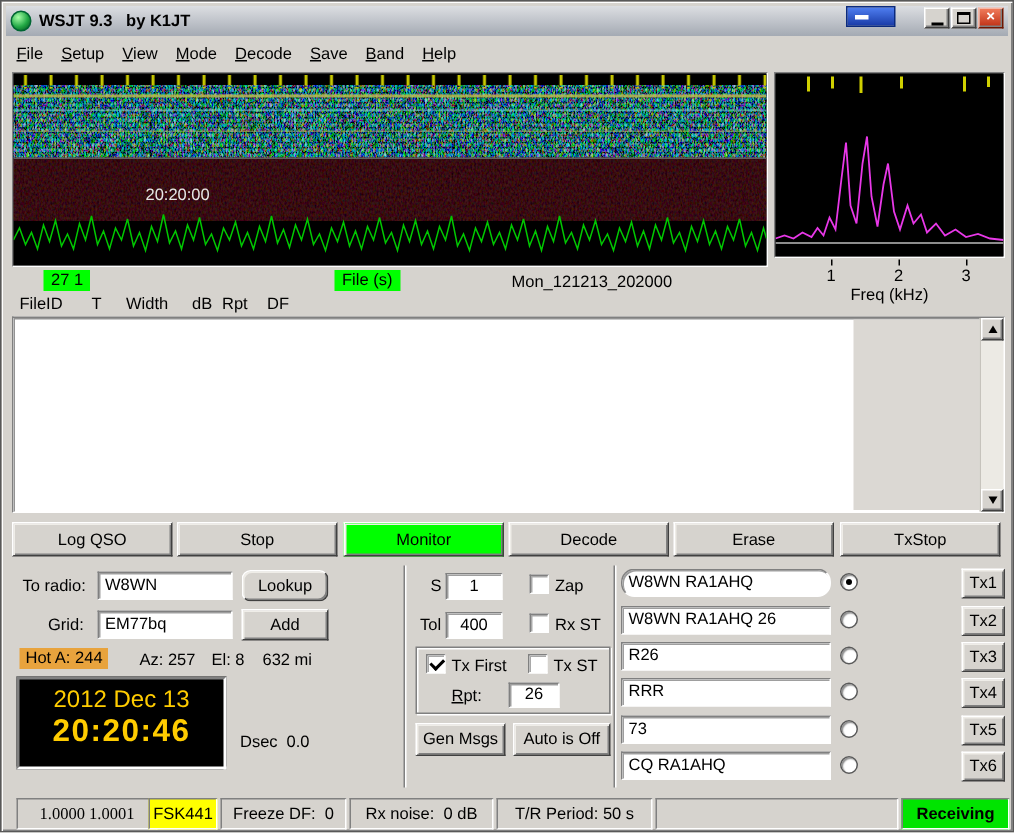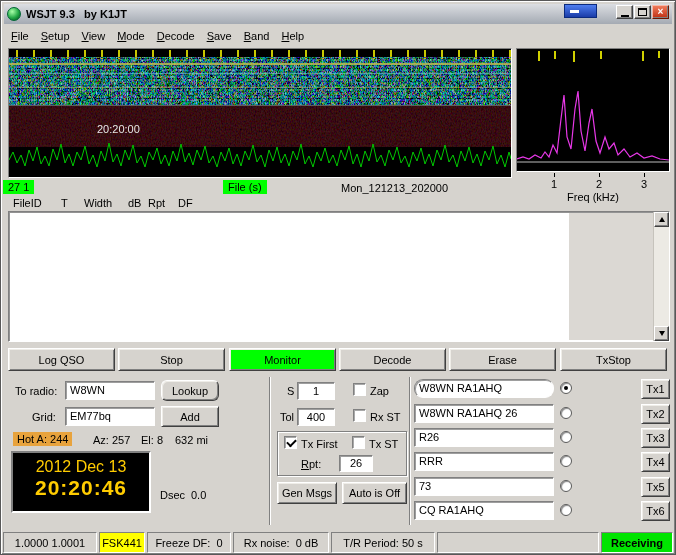--- a/index.html
+++ b/index.html
@@ -172,21 +172,21 @@
         <line x1="57" y1="2" x2="57" y2="13"></line>
         <line x1="84" y1="2" x2="84" y2="10"></line>
         <line x1="126" y1="2" x2="126" y2="12"></line>
         <line x1="142" y1="2" x2="142" y2="9"></line>
       </g>
       <line x1="0" y1="113" x2="152" y2="113" stroke="#bdbdbd" stroke-width="1"></line>
       <path fill="none" stroke="#e838e8" stroke-width="1.2" d="M0,110 L6,108 L12,110 L18,106 L24,109 L28,103 L32,108 L36,96 L40,104 L44,70 L47,46 L50,88 L54,100 L58,60 L61,42 L64,82 L68,102 L72,74 L75,60 L79,92 L83,104 L88,88 L92,100 L97,94 L101,106 L107,100 L113,108 L120,104 L127,109 L135,107 L143,110 L152,111"></path>
     </svg>
   </div>
 
-  <span class="badge" style="left:2px; top:179px;" data-bind="waterfall.cursor_badge">27 1</span>
+  <span class="badge" style="left:28px; top:179px;" data-bind="waterfall.cursor_badge">27 1</span>
   <span class="badge" style="left:222px; top:179px;" data-bind="waterfall.axis_badge">File (s)</span>
   <span class="lbl" style="left:340px; top:181px;" data-bind="waterfall.file_name">Mon_121213_202000</span>
 
   <span class="tickmark" style="left:553px; top:172px;"></span>
   <span class="tickmark" style="left:598px; top:172px;"></span>
   <span class="tickmark" style="left:643px; top:172px;"></span>
   <span class="lbl" style="left:550px; top:177px;" data-bind="spectrum.tick_labels.0">1</span>
   <span class="lbl" style="left:595px; top:177px;" data-bind="spectrum.tick_labels.1">2</span>
   <span class="lbl" style="left:640px; top:177px;" data-bind="spectrum.tick_labels.2">3</span>
   <span class="lbl" style="left:566px; top:190px;" data-bind="spectrum.axis_label">Freq (kHz)</span>
@@ -278,21 +278,21 @@
   <div class="btn" style="left:640px; top:451px; width:29px; height:20px;" data-bind="tx.rows.3.button">Tx4</div>
 
   <div class="field" style="left:413px; top:476px; width:140px;" data-bind="tx.rows.4.message">73</div>
   <span class="radio" style="left:559px; top:479px;"></span>
   <div class="btn" style="left:640px; top:476px; width:29px; height:20px;" data-bind="tx.rows.4.button">Tx5</div>
 
   <div class="field" style="left:413px; top:500px; width:140px;" data-bind="tx.rows.5.message">CQ RA1AHQ</div>
   <span class="radio" style="left:559px; top:503px;"></span>
   <div class="btn" style="left:640px; top:500px; width:29px; height:20px;" data-bind="tx.rows.5.button">Tx6</div>
 
-  <div class="seg" style="left:2px; width:94px;" data-bind="status.freq_calib">1.0000 1.0001</div>
+  <div class="seg" style="left:10px; width:94px;font-family:Liberation Serif, serif;" data-bind="status.freq_calib">1.0000 1.0001</div>
   <div class="seg yellow" style="left:98px; width:46px;" data-bind="status.mode">FSK441</div>
   <div class="seg" style="left:146px; width:84px;" data-bind="status.freeze_df">Freeze DF:  0</div>
   <div class="seg" style="left:232px; width:96px;" data-bind="status.rx_noise">Rx noise:  0 dB</div>
   <div class="seg" style="left:330px; width:104px;" data-bind="status.tr_period">T/R Period: 50 s</div>
   <div class="seg" style="left:436px; width:162px;"></div>
   <div class="seg green" style="left:600px; width:72px;" data-bind="status.state">Receiving</div>
 
 </div>
 
 </body></html>

